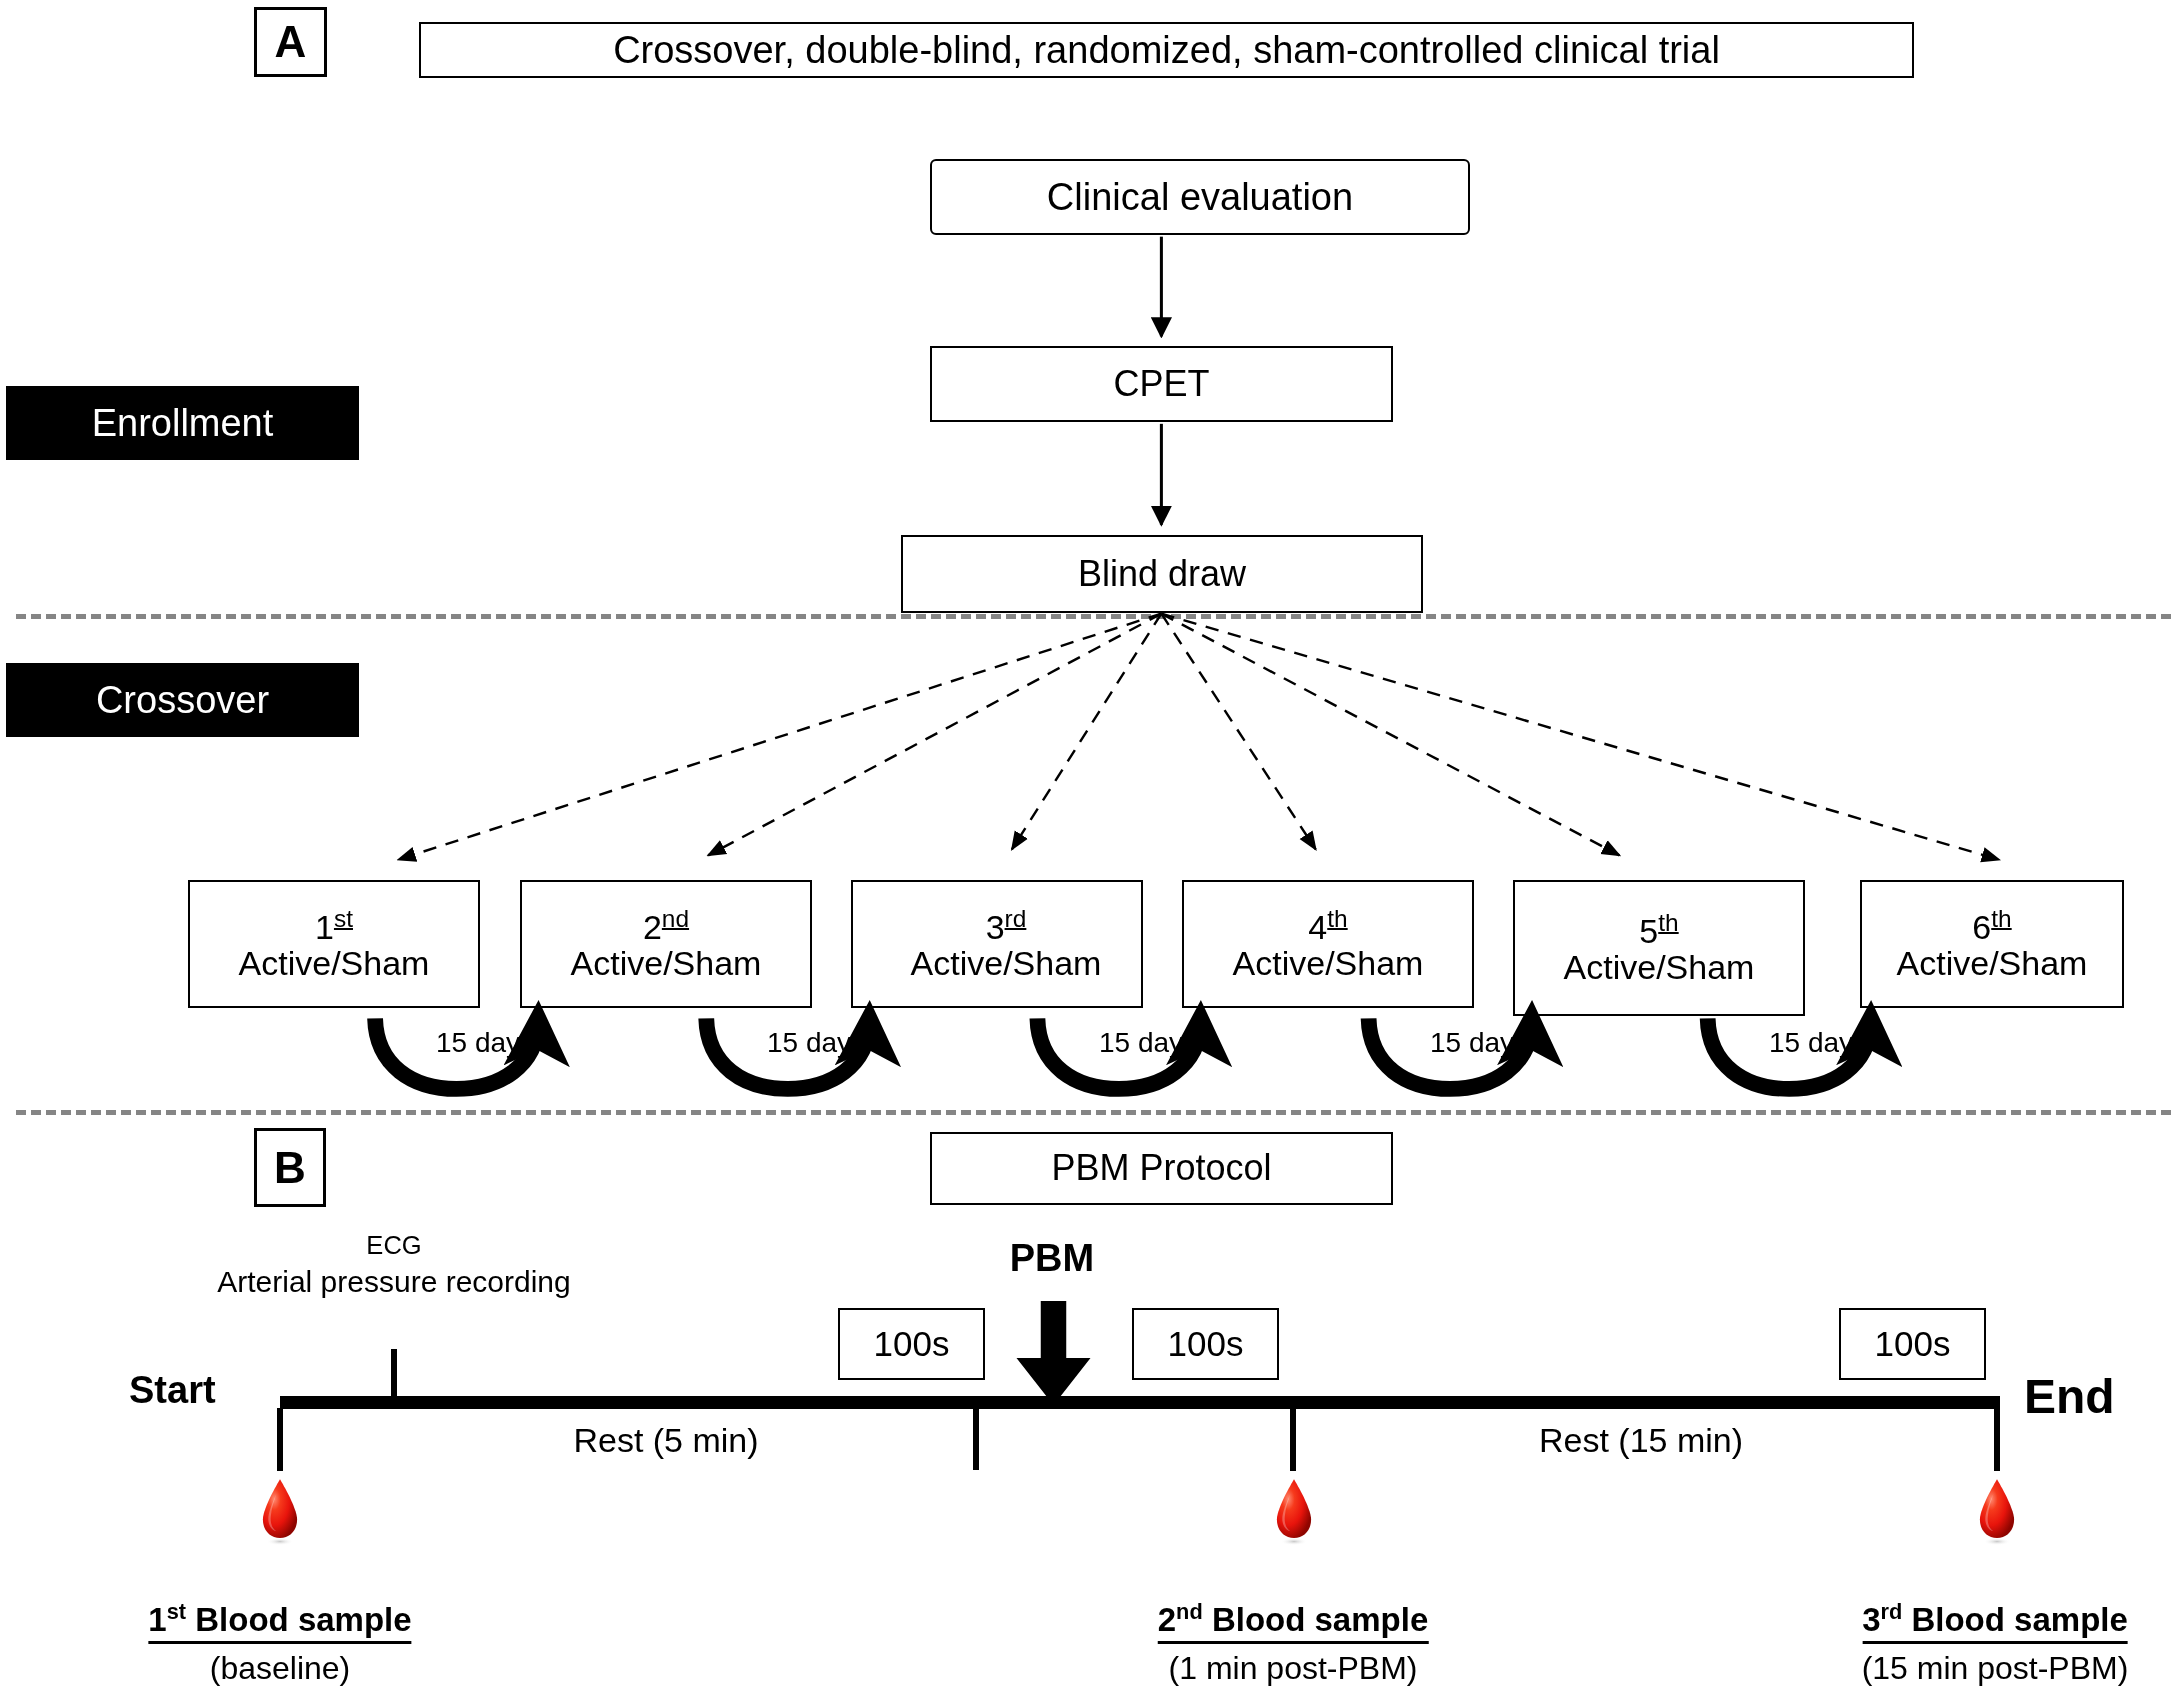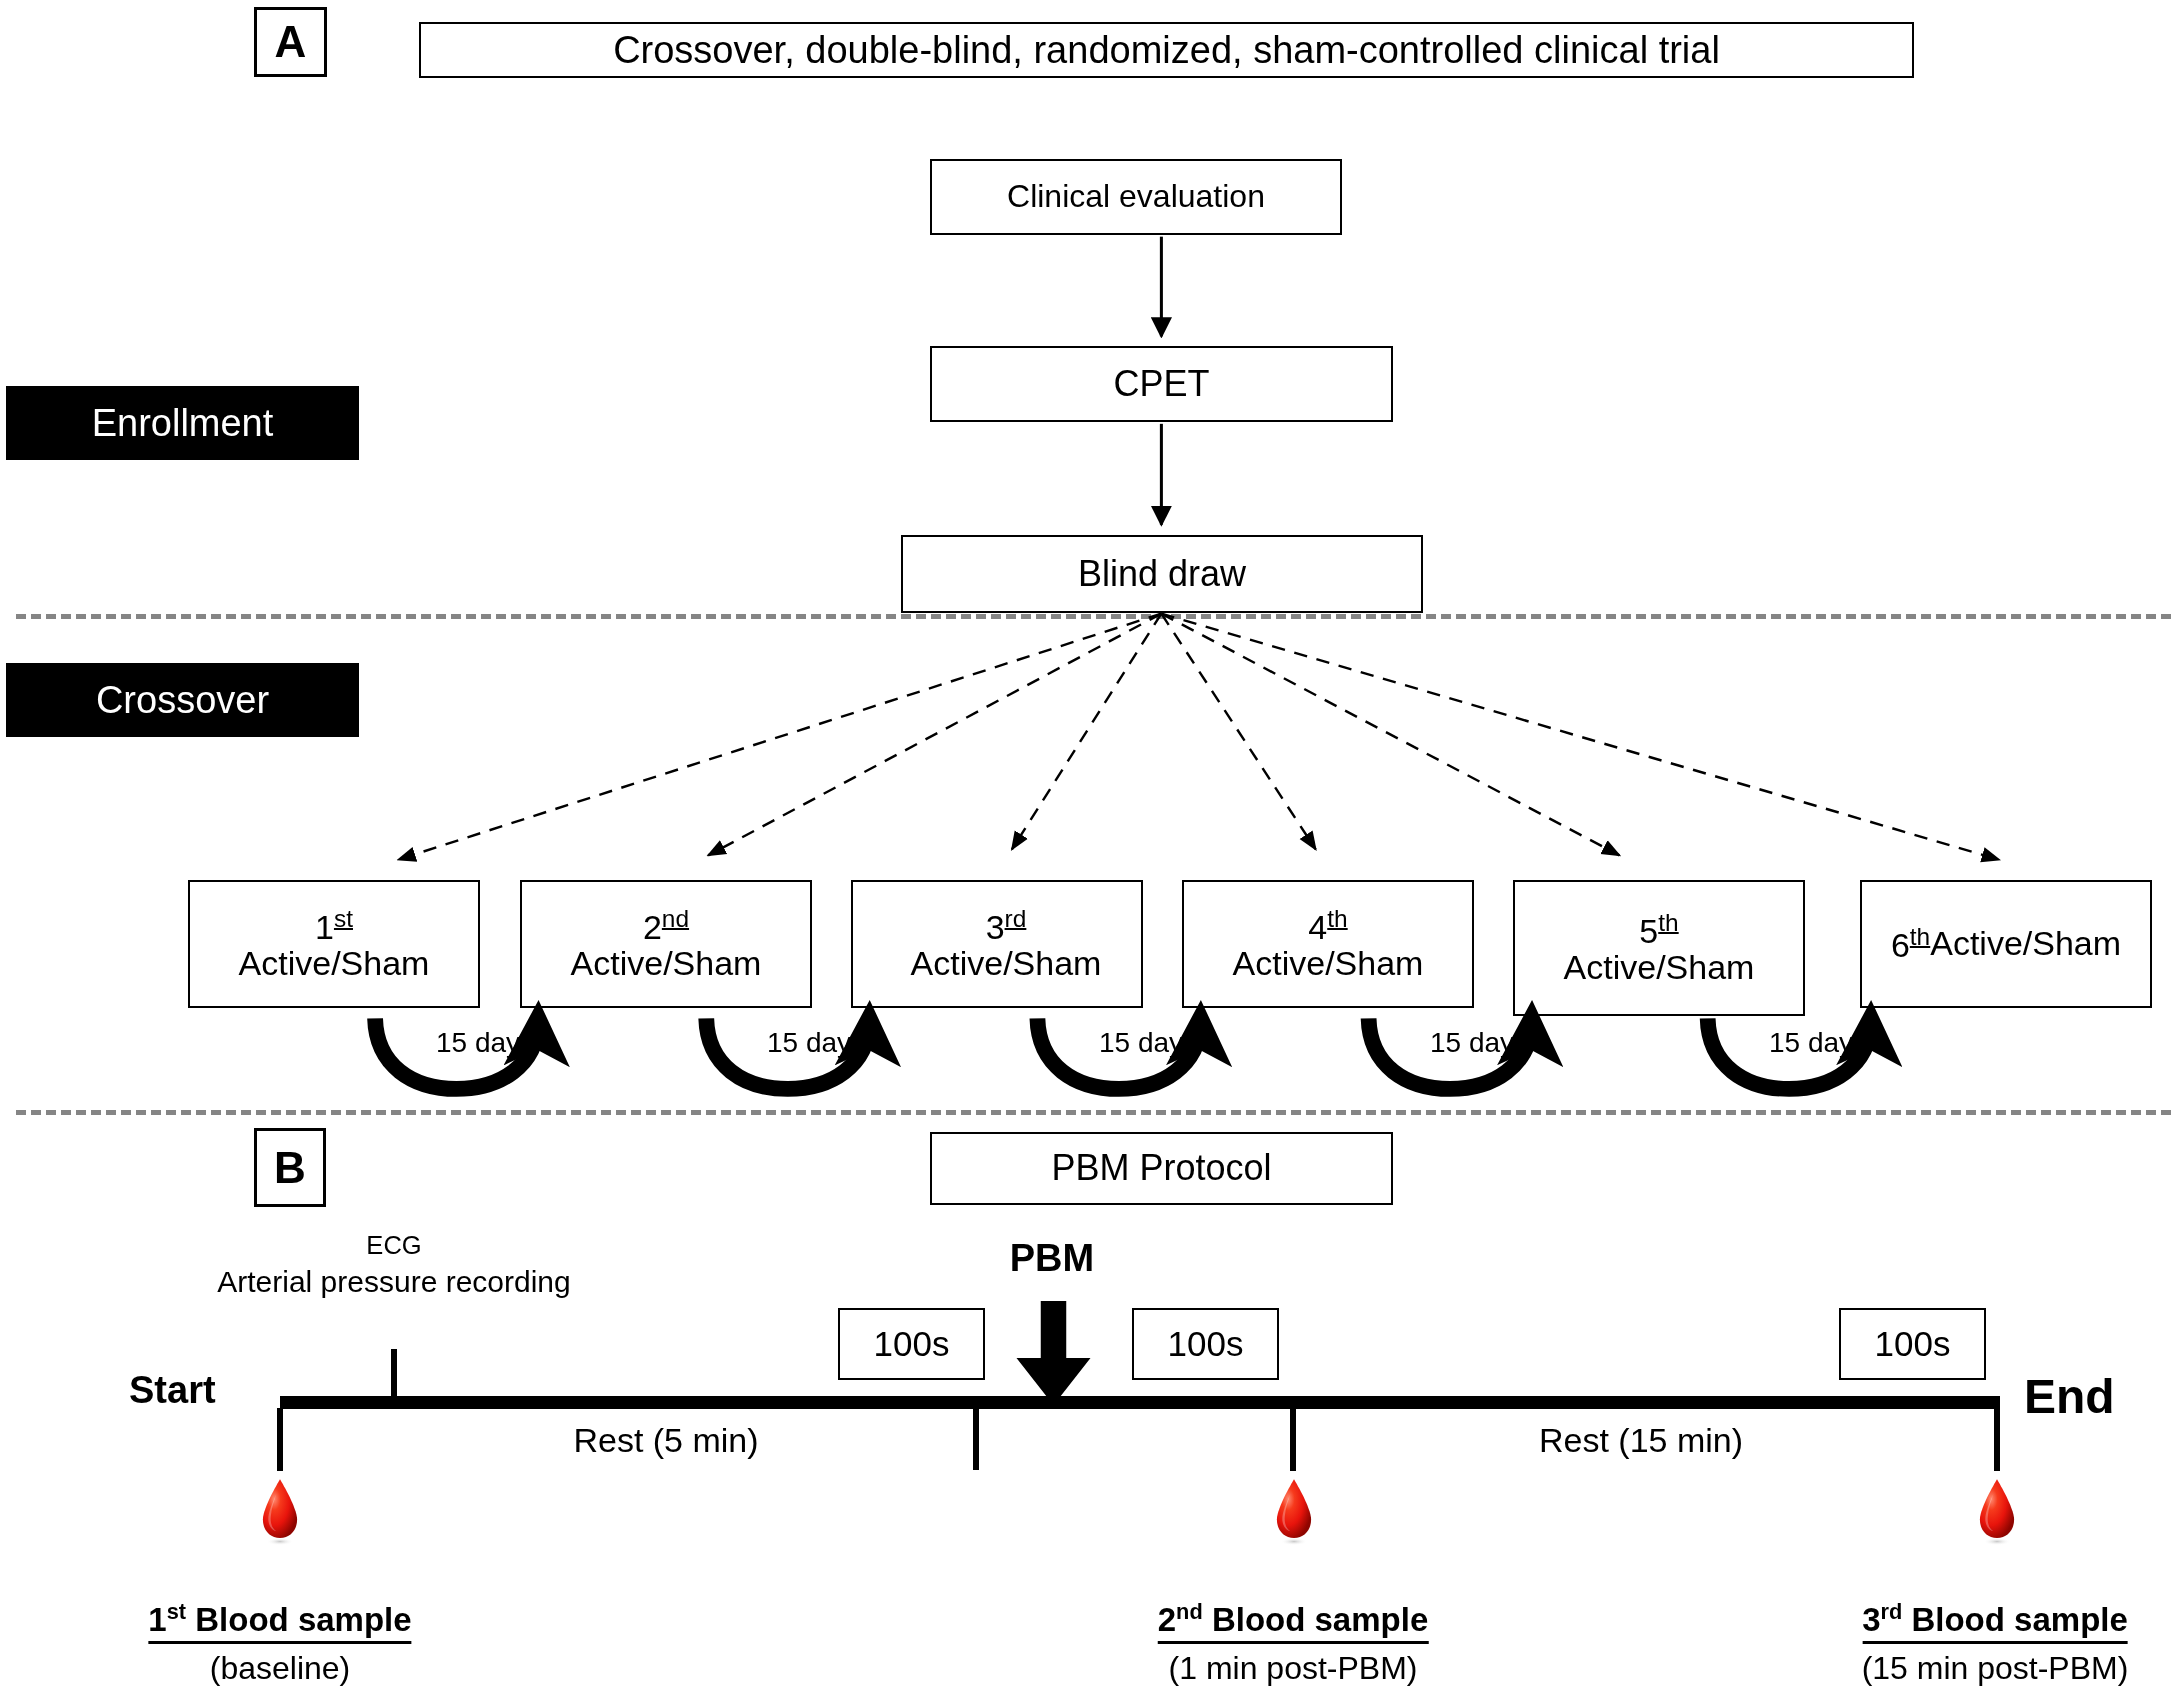--- a/index.html
+++ b/index.html
@@ -42,21 +42,21 @@
 </div>
 
 <div class="box" style="left:419px;top:22px;width:1495px;height:56px;font-size:38px;">
   <span>Crossover, double-blind, randomized, sham-controlled clinical trial</span>
 </div>
 
 <div class="stage" style="left:6px;top:346px;width:353px;height:74px;margin-top:40px;">
   <span>Enrollment</span>
 </div>
 
-<div class="box" style="left:930px;top:159px;width:412px;height:76px;font-size:32px;">
+<div class="box" style="left:930px;top:159px;width:540px;height:76px;font-size:38px;border-radius:6px;">
   <span>Clinical evaluation</span>
 </div>
 
 <div class="box" style="left:930px;top:346px;width:463px;height:76px;font-size:36px;">
   <span>CPET</span>
 </div>
 
 <div class="box" style="left:901px;top:535px;width:522px;height:78px;font-size:36px;">
   <span>Blind draw</span>
 </div>
@@ -119,21 +119,21 @@
   <div class="sess-arm">Active/Sham</div>
 </div>
 
 <div class="box" style="left:1513px;top:880px;width:292px;height:136px;flex-direction:column;">
   <div class="sess-num">
     <span>5</span><span class="ord">th</span>
   </div>
   <div class="sess-arm">Active/Sham</div>
 </div>
 
-<div class="box" style="left:1860px;top:880px;width:292px;height:128px;flex-direction:row;">
+<div class="box" style="left:1860px;top:880px;width:264px;height:128px;flex-direction:column;">
   <div class="sess-num">
     <span>6</span><span class="ord">th</span>
   </div>
   <div class="sess-arm">Active/Sham</div>
 </div>
 
 <svg style="left:0;top:0;width:2183px;height:1112px;" viewBox="0 0 3592 1830" width="2183" height="1112">
   <defs>
     <marker id="wh" viewBox="0 0 12 12" refX="8" refY="6" markerWidth="4.2" markerHeight="4.2" orient="auto-start-reverse">
       <path d="M0,0 L12,6 L0,12 L3,6 z" fill="#000"></path>

